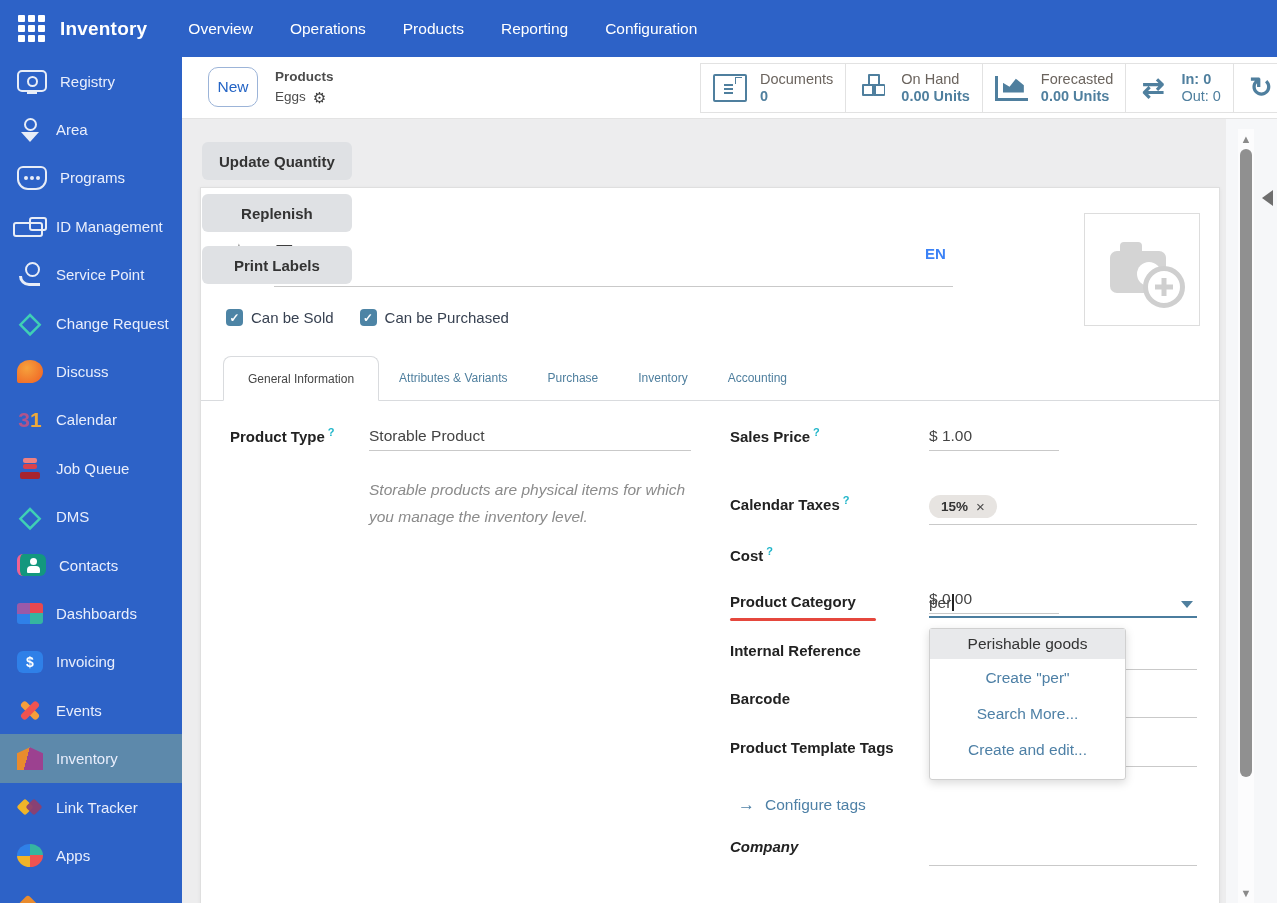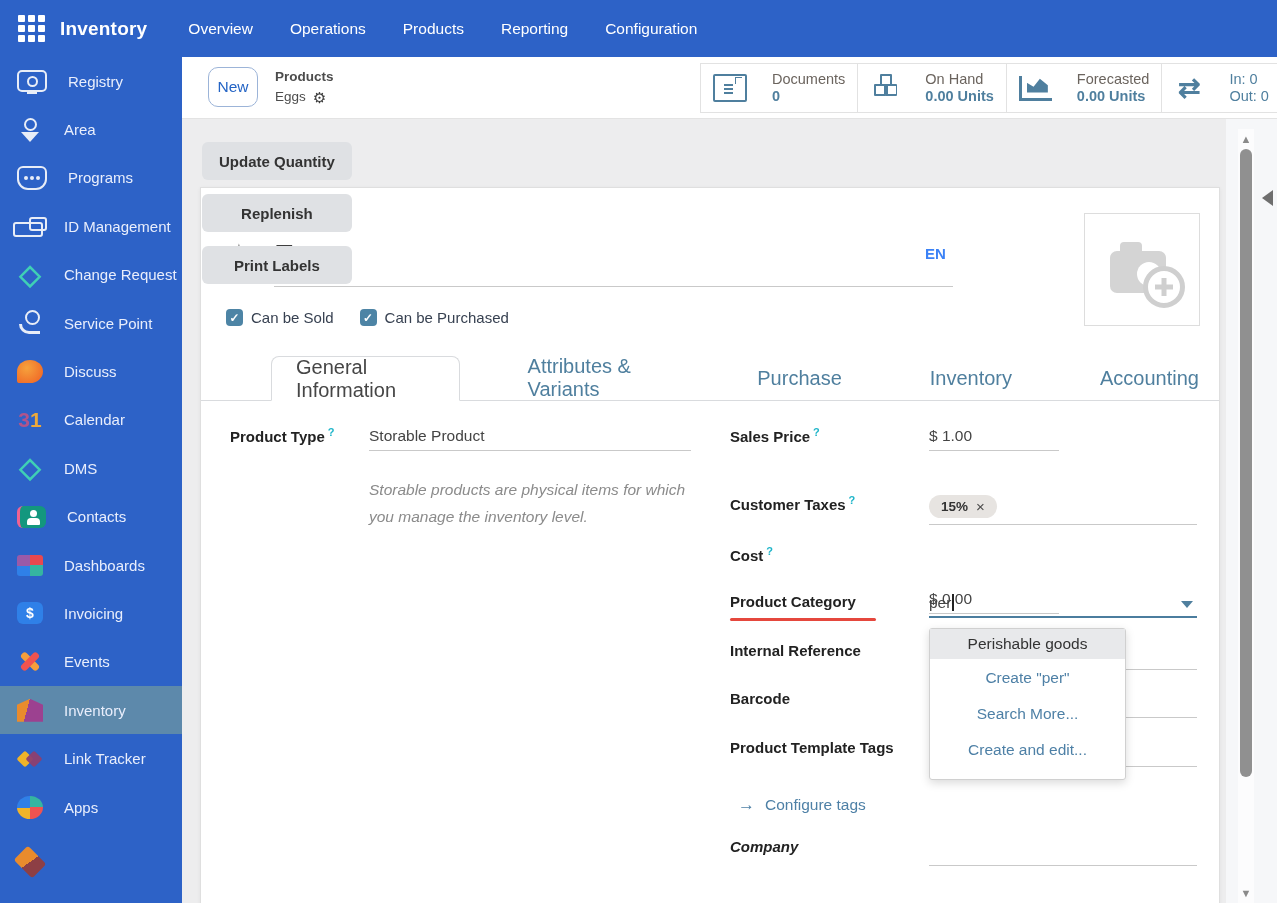--- a/index.html
+++ b/index.html
@@ -9,21 +9,21 @@
   .topbar{position:absolute;left:0;top:0;width:1277px;height:57px;background:#2d62c7;display:flex;align-items:center;z-index:30;}
   .grid-icon-wrap{width:27px;height:27px;margin-left:18px;position:relative;cursor:pointer;}
   .grid-dot{position:absolute;left:0;top:0;width:7px;height:7px;background:#fff;border-radius:1px;
     box-shadow:10px 0 #fff,20px 0 #fff,0 10px #fff,10px 10px #fff,20px 10px #fff,0 20px #fff,10px 20px #fff,20px 20px #fff;}
   .brand{color:#fff;font-size:19px;font-weight:700;margin-left:15px;letter-spacing:.2px;}
   .top-menus{display:flex;gap:37px;margin-left:41px;}
   .top-menu-item{color:#fff;font-size:15.5px;cursor:pointer;}
 
   
   .sidebar{position:absolute;left:0;top:57px;width:182px;height:846px;background:#2d62c7;z-index:20;overflow:hidden;}
-  .side-item{height:48.4px;display:flex;align-items:center;padding-left:17px;cursor:pointer;gap:8px;}
+  .side-item{height:48.4px;display:flex;align-items:center;padding-left:17px;cursor:pointer;}
   .side-item.active{background:#5d89ab;}
   .side-label{color:#e9eefc;font-size:15px;margin-left:13px;white-space:nowrap;}
   .side-icon{width:26px;height:26px;flex:0 0 26px;position:relative;display:flex;align-items:center;justify-content:center;}
 
   
   .icon-registry{border:2px solid #e8edf7;border-radius:5px;width:22px;height:18px;}
   .icon-registry::before{content:"";position:absolute;width:7px;height:7px;border:2px solid #e8edf7;border-radius:50%;}
   .icon-registry::after{content:"";position:absolute;bottom:-4px;left:50%;transform:translateX(-50%);width:10px;height:2px;background:#e8edf7;}
   .icon-area::before{content:"";position:absolute;top:1px;width:9px;height:9px;border:2px solid #e8edf7;border-radius:50%;}
   .icon-area::after{content:"";position:absolute;bottom:1px;width:0;height:0;border-left:9px solid transparent;border-right:9px solid transparent;border-top:10px solid #e8edf7;}
@@ -56,26 +56,26 @@
   
   .crumb-strip{position:absolute;left:182px;top:57px;width:1095px;height:61px;background:#fff;border-bottom:1px solid #e3e3e3;z-index:10;}
   .new-btn{position:absolute;left:26px;top:10px;width:50px;height:40px;background:#fff;border:1px solid #9cb4d8;border-radius:10px;color:#2464c5;font-size:15.5px;display:flex;align-items:center;justify-content:center;cursor:pointer;font-family:inherit;}
   .crumbs{position:absolute;left:93px;top:10px;line-height:20px;}
   .crumb-parent{font-size:13.5px;font-weight:700;color:#4c4c4c;cursor:pointer;}
   .crumb-current{font-size:13.5px;color:#4c4c4c;display:flex;align-items:center;gap:7px;}
   .gear{font-size:15px;color:#3a3a3a;cursor:pointer;line-height:1;}
 
   
   .stat-strip{position:absolute;left:518px;top:6px;display:flex;border:1px solid #e2e2e2;height:48px;background:#fff;}
-  .stat-btn{display:flex;align-items:center;gap:25px;padding:0 12px;border-right:1px solid #e2e2e2;cursor:pointer;background:#fff;white-space:nowrap;}
+  .stat-btn{display:flex;align-items:center;gap:13px;padding:0 12px;border-right:1px solid #e2e2e2;cursor:pointer;background:#fff;white-space:nowrap;}
   .stat-icon{width:30px;height:32px;position:relative;display:flex;align-items:center;justify-content:center;flex:0 0 30px;}
   .stat-text{display:flex;flex-direction:column;line-height:17px;}
   .stat-text .l1{font-size:14.5px;color:#6b645e;}
   .stat-text .l2{font-size:14.5px;color:#4f7f9e;font-weight:700;}
-  .stat-btn.both-blue .l1{color:#4f7f9e;font-weight:400;}
+  .stat-btn.both-blue .l1{color:#4f7f9e;font-weight:700;}
   .stat-btn.both-blue .l2{font-weight:400;}
   .icon-document{width:18px;height:24px;border:2px solid #4f7f9e;border-radius:2px;}
   .icon-document::before{content:"";position:absolute;width:9px;height:2px;background:#4f7f9e;top:12px;left:9px;box-shadow:0 4px 0 #4f7f9e,0 -4px 0 #4f7f9e;}
   .icon-document::after{content:"";position:absolute;top:2px;right:2px;width:0;height:0;border-left:7px solid transparent;border-top:7px solid #fff;box-shadow:-1px -1px 0 #4f7f9e;}
   .icon-boxes::before{content:"";position:absolute;top:2px;left:10px;width:8px;height:8px;border:2px solid #4f7f9e;background:#fff;border-radius:1px;}
   .icon-boxes::after{content:"";position:absolute;top:12px;left:4px;width:8px;height:8px;border:2px solid #4f7f9e;background:#fff;border-radius:1px;box-shadow:12px 0 0 -2px #fff,11px 0 0 #4f7f9e;}
   .icon-area-chart{width:26px;height:22px;border-left:3px solid #4f7f9e;border-bottom:3px solid #4f7f9e;}
   .icon-area-chart::before{content:"";position:absolute;bottom:5px;left:5px;width:21px;height:15px;background:#4f7f9e;clip-path:polygon(0 100%,0 35%,32% 62%,62% 8%,100% 52%,100% 100%);}
   .icon-transfer::before{content:"⇄";color:#4f7f9e;font-size:27px;font-weight:700;line-height:1;}
   .icon-refresh::before{content:"↻";color:#4f7f9e;font-size:28px;font-weight:700;line-height:1;}
@@ -99,21 +99,21 @@
   .cam-plus::before{content:"";position:absolute;left:50%;top:50%;transform:translate(-50%,-50%);width:18px;height:5px;background:#cfcfcf;}
   .cam-plus::after{content:"";position:absolute;left:50%;top:50%;transform:translate(-50%,-50%);width:5px;height:18px;background:#cfcfcf;}
 
   .checkbox-row{position:absolute;left:25px;top:121px;display:flex;gap:26px;align-items:center;}
   .cb-item{display:flex;align-items:center;gap:8px;cursor:pointer;}
   .cb-box{width:17px;height:17px;background:#4d84a5;border-radius:4px;display:flex;align-items:center;justify-content:center;color:#fff;font-size:12px;font-weight:700;}
   .cb-label{font-size:15px;color:#374151;}
 
   
   .tab-bar{position:absolute;left:0;top:168px;width:100%;height:45px;border-bottom:1px solid #d9dbde;display:flex;align-items:stretch;padding-left:22px;box-sizing:border-box;}
-  .tab{font-size:20px;color:#4f7f9e;display:flex;align-items:center;padding:0 20px;cursor:pointer;margin-left:48px;}
+  .tab{font-size:12px;color:#4f7f9e;display:flex;align-items:center;padding:0 20px;cursor:pointer;}
   .tab.active{color:#464646;background:#fff;border:1px solid #d9dbde;border-bottom:1px solid #fff;border-radius:8px 8px 0 0;margin-bottom:-1px;padding:0 24px;}
 
   
   .flabel{font-size:15px;font-weight:700;color:#222;white-space:nowrap;}
   .help-q{color:#1fb5c9;font-size:11px;vertical-align:super;margin-left:3px;font-weight:700;cursor:pointer;}
   .fval{font-size:15.5px;color:#444;}
   .u-line{border-bottom:1px solid #c9c9c9;}
   .frow{position:absolute;}
   .lcol-label{position:absolute;left:29px;top:0;}
   .lcol-field{position:absolute;left:168px;top:1px;width:322px;padding-bottom:5px;}
@@ -179,34 +179,38 @@
       </div>
       <div class="side-item">
         <span class="side-icon icon-programs"></span>
         <span class="side-label">Programs</span>
       </div>
       <div class="side-item">
         <span class="side-icon icon-id-management"></span>
         <span class="side-label">ID Management</span>
       </div>
       <div class="side-item">
+        <span class="side-icon icon-service-point"></span>
+        <span class="side-label">Service Point</span>
+      </div>
+      <div class="side-item">
         <span class="side-icon icon-change-request"></span>
         <span class="side-label">Change Request</span>
       </div>
       <div class="side-item">
-        <span class="side-icon icon-service-point"></span>
-        <span class="side-label">Service Point</span>
-      </div>
-      <div class="side-item">
         <span class="side-icon icon-discuss"></span>
         <span class="side-label">Discuss</span>
       </div>
       <div class="side-item">
         <span class="side-icon icon-calendar"></span>
         <span class="side-label">Calendar</span>
+      </div>
+      <div class="side-item">
+        <span class="side-icon icon-job-queue"></span>
+        <span class="side-label">Job Queue</span>
       </div>
       <div class="side-item">
         <span class="side-icon icon-dms"></span>
         <span class="side-label">DMS</span>
       </div>
       <div class="side-item">
         <span class="side-icon icon-contacts"></span>
         <span class="side-label">Contacts</span>
       </div>
       <div class="side-item">
@@ -334,21 +338,21 @@
   <div class="frow" style="left:0;top:238px;width:100%;height:110px;">
     <div class="lcol-label flabel"><span>Product Type</span><span class="help-q">?</span></div>
     <div class="lcol-field fval u-line">Storable Product</div>
     <div class="help-text">Storable products are physical items for which you manage the inventory level.</div>
 
     <div class="rcol-label flabel"><span>Sales Price</span><span class="help-q">?</span></div>
     <div class="rcol-field fval u-line" style="width:130px;padding-bottom:5px;">$ 1.00</div>
   </div>
 
   <div class="frow" style="left:0;top:306px;width:100%;height:40px;">
-    <div class="rcol-label flabel"><span>Customer Taxes</span><span class="help-q">?</span></div>
+    <div class="rcol-label flabel"><span>Calendar Taxes</span><span class="help-q">?</span></div>
     <div class="rcol-field u-line" style="width:268px;padding-bottom:6px;">
       <span class="tag-pill">
         <span>15%</span>
         <span class="tag-x">×</span>
       </span>
     </div>
   </div>
 
   <div class="frow" style="left:0;top:357px;width:100%;height:40px;">
     <div class="rcol-label flabel"><span>Cost</span><span class="help-q">?</span></div>

